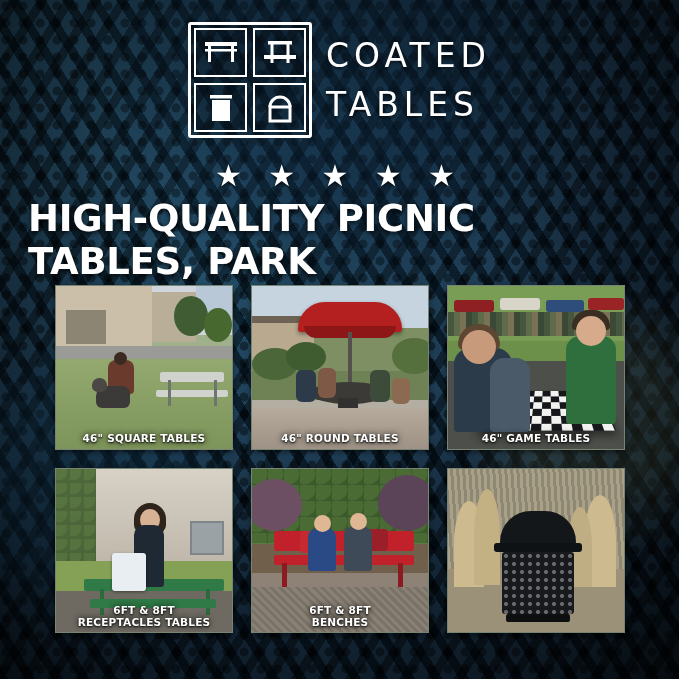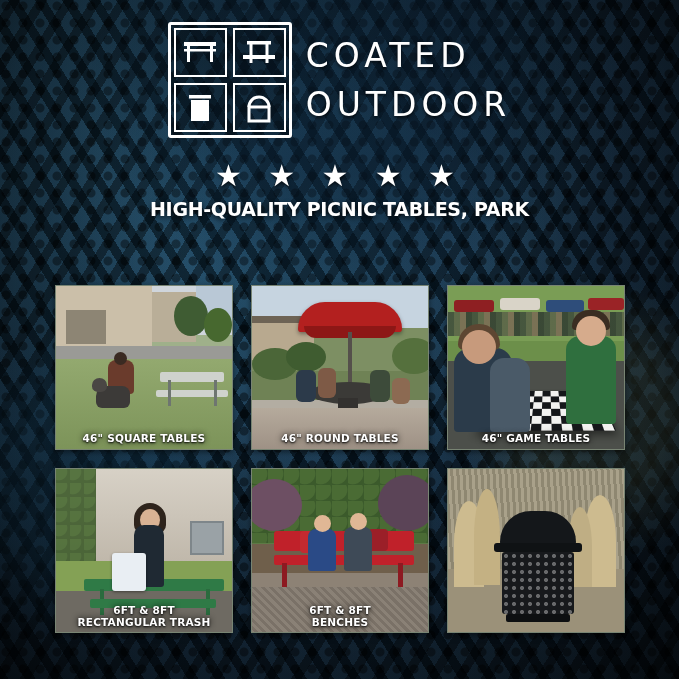--- a/index.html
+++ b/index.html
@@ -84,25 +84,24 @@
     position: absolute; left: 0; right: 0; top: 158px;
     text-align: center;
     color: #fff;
     font-size: 30px;
     letter-spacing: 9px;
     text-shadow: 0 2px 3px rgba(0,0,0,.6);
   }
   
   .headline {
     position: absolute; left: 0; right: 0; top: 198px;
-    text-align: center;
     color: #fff;
     font-family: "DejaVu Sans", sans-serif;
     font-weight: bold;
-    font-size: 19px;
+    font-size: 37px;
     line-height: 1.16;
     letter-spacing: -0.3px;
     text-shadow: 0 2px 5px rgba(0,0,0,.75);
     padding: 0 28px;
   }
   
   .grid {
     position: absolute; left: 55px; top: 285px;
     width: 570px;
     display: grid;
@@ -260,21 +259,21 @@
         </div>
         <div class="logo-cell">
           <svg width="40" height="34" viewBox="0 0 40 34">
             <path d="M10 16 a10 10 0 0 1 20 0" fill="none" stroke="#fff" stroke-width="3"></path>
             <rect x="10" y="16" width="20" height="14" fill="none" stroke="#fff" stroke-width="3"></rect>
           </svg>
         </div>
       </div>
       <div class="logo-brand">
         <div class="brand-line">COATED</div>
-        <div class="brand-line">OUTDOOR</div>
+        <div class="brand-line">TABLES</div>
       </div>
     </div>
 
     <div class="stars">★ ★ ★ ★ ★</div>
 
     <div class="headline">
       <div>HIGH-QUALITY PICNIC TABLES, PARK</div>
     </div>
 
     <div class="grid">
@@ -352,21 +351,21 @@
           <div class="gleg" style="left:44px;top:120px;"></div>
           <div class="gleg" style="left:150px;top:120px;"></div>
           <div class="gseat"></div>
           <div class="pwhair"></div>
             <div class="pwh"></div>
             <div class="pw"></div>
           <div class="bag"></div>
         </div>
         <div class="cap two">
           <div>6FT &amp; 8FT</div>
-          <div>RECTANGULAR TRASH</div>
+          <div>RECEPTACLES TABLES</div>
         </div>
       </div>
 
       <div class="card">
         <div class="scene s5">
           <div class="hedge"></div>
           <div class="shrub" style="left:-6px;top:10px;width:56px;height:52px;"></div>
           <div class="shrub" style="right:-8px;top:6px;width:58px;height:56px;background:#5b4457;"></div>
           <div class="backrest"></div>
           <div class="bench"></div>

